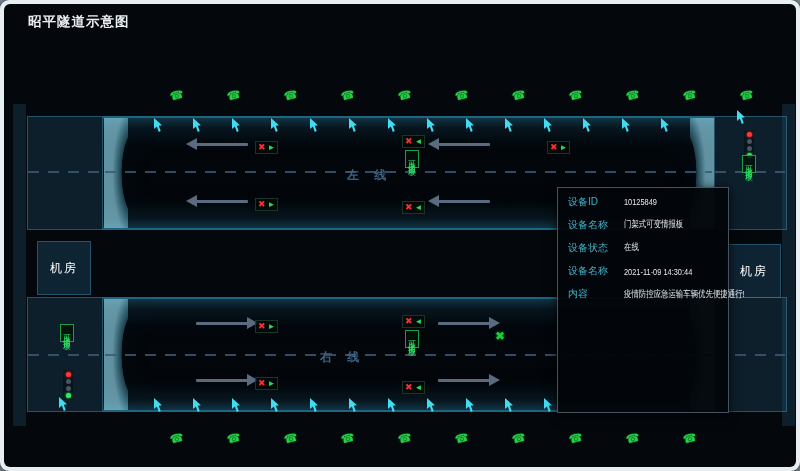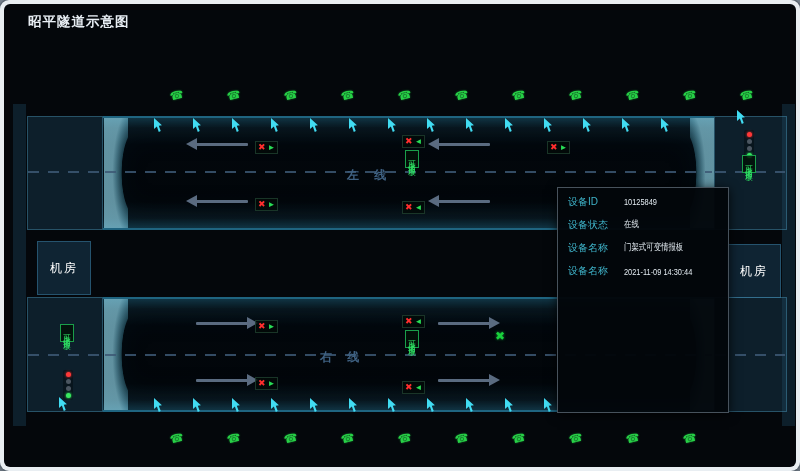--- a/index.html
+++ b/index.html
@@ -222,27 +222,31 @@
   <i class="phone" style="left:565px;top:429px">☎</i>
   <i class="phone" style="left:622px;top:429px">☎</i>
   <i class="phone" style="left:679px;top:429px">☎</i>
 
   <div class="popup">
     <div class="prow">
       <span class="plabel">设备ID</span>
       <span class="pvalue">10125849</span>
     </div>
     <div class="prow">
+      <span class="plabel">设备名称</span>
+      <span class="pvalue">门架式可变情报板</span>
+    </div>
+    <div class="prow">
       <span class="plabel">设备状态</span>
       <span class="pvalue">在线</span>
     </div>
     <div class="prow">
       <span class="plabel">设备名称</span>
-      <span class="pvalue">门架式可变情报板</span>
-    </div>
-    <div class="prow">
-      <span class="plabel">设备名称</span>
       <span class="pvalue">2021-11-09 14:30:44</span>
+    </div>
+    <div class="prow">
+      <span class="plabel">内容</span>
+      <span class="pvalue">疫情防控应急运输车辆优先便捷通行!</span>
     </div>
   </div>
 
 </div>
 </div>
 
 </body></html>

